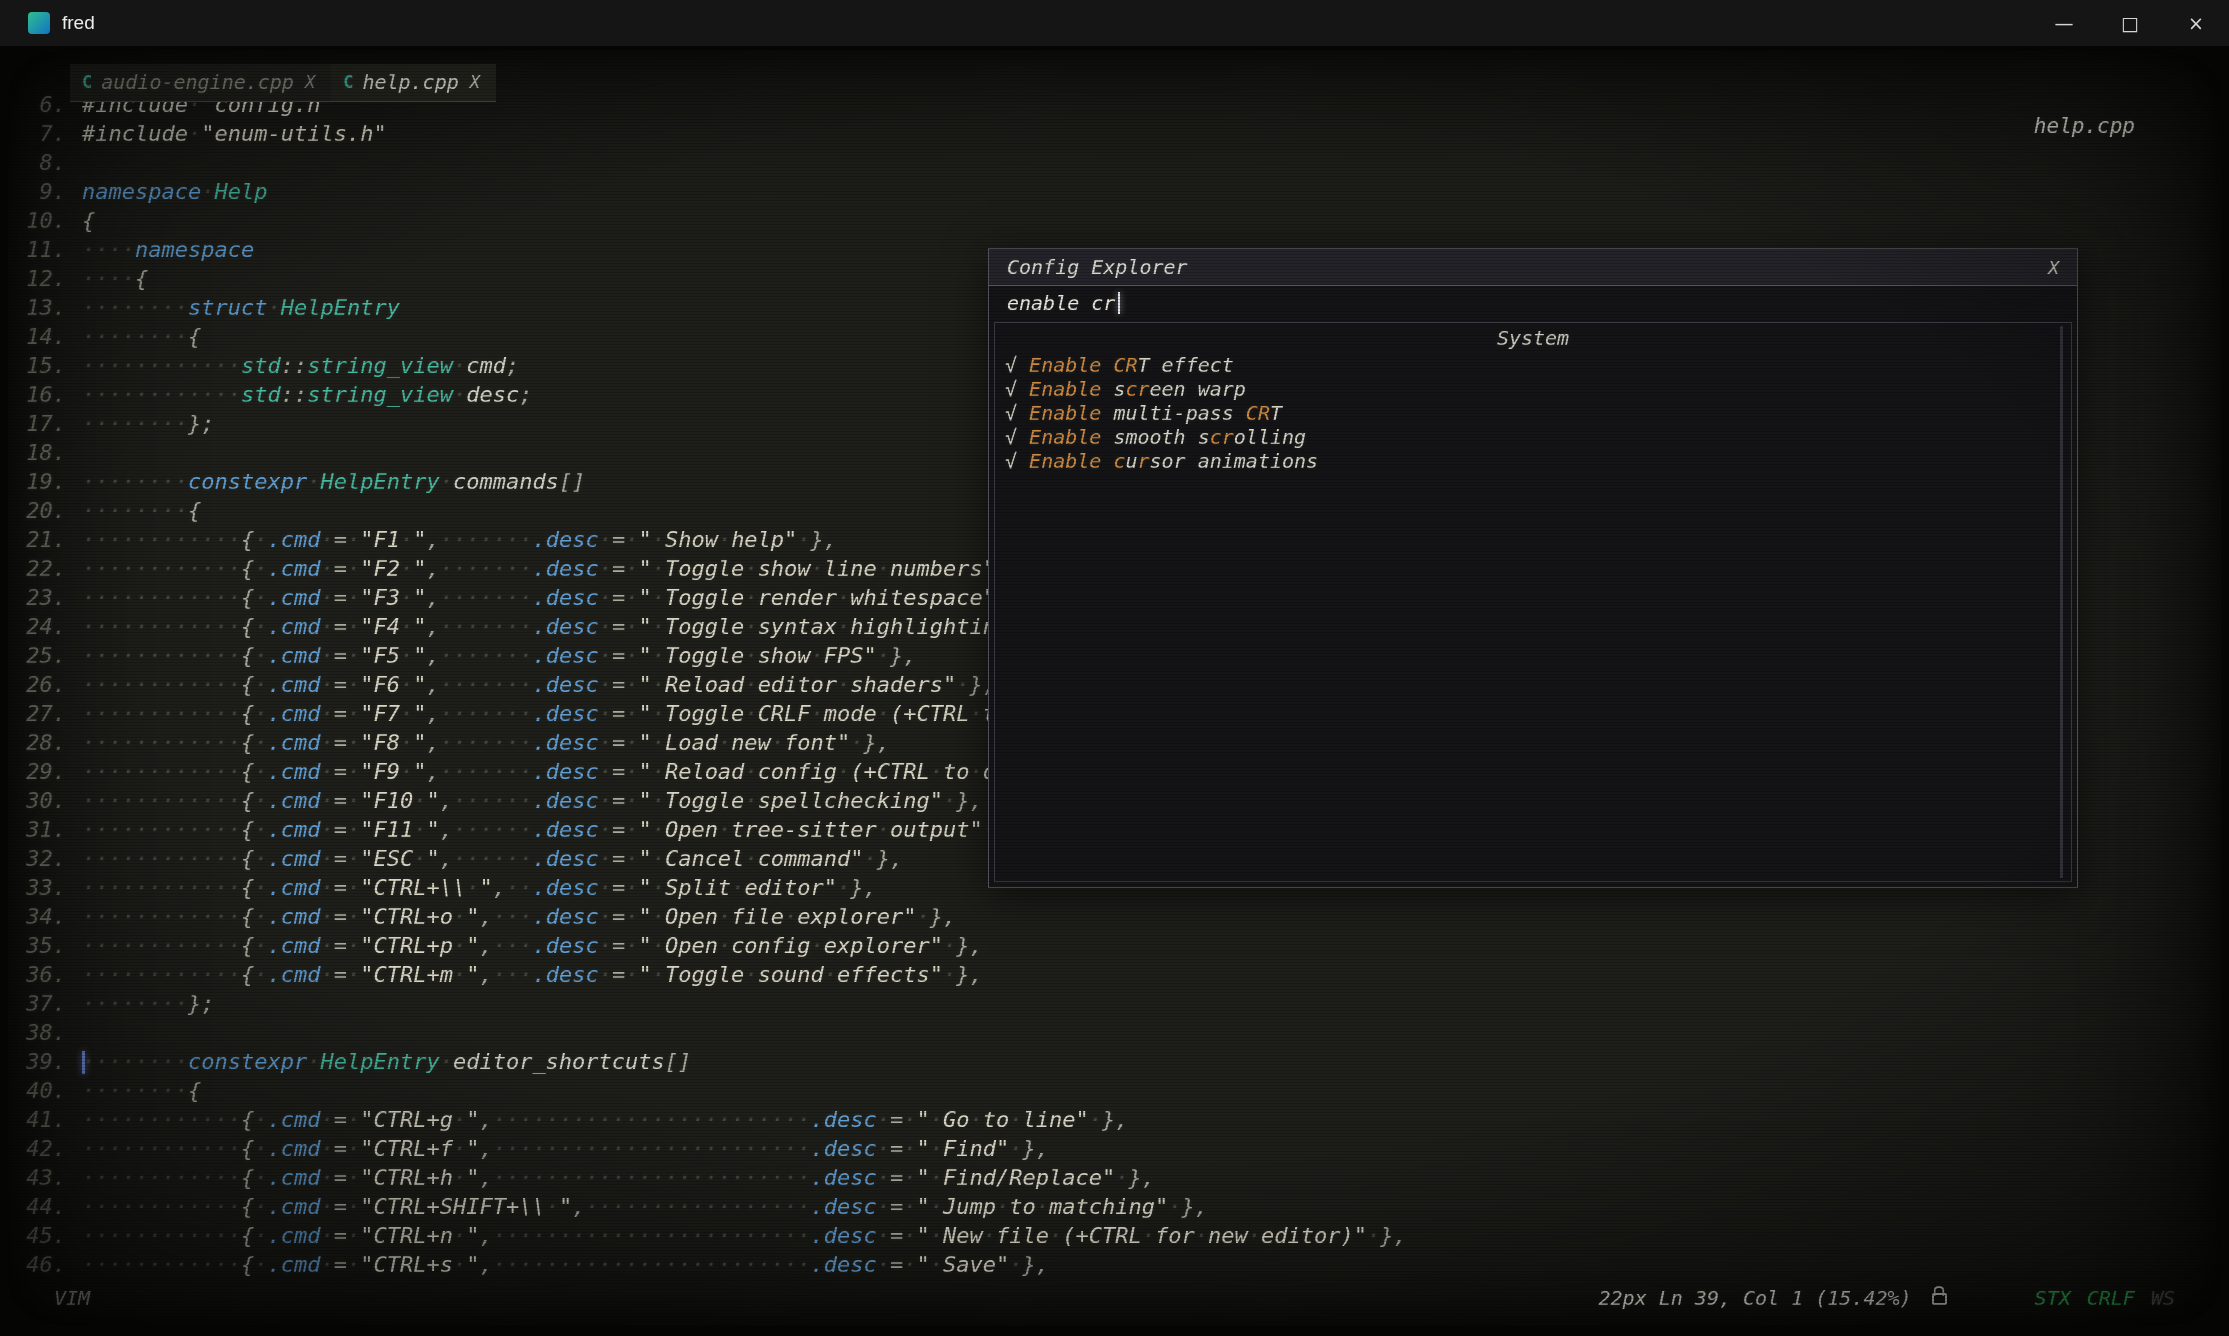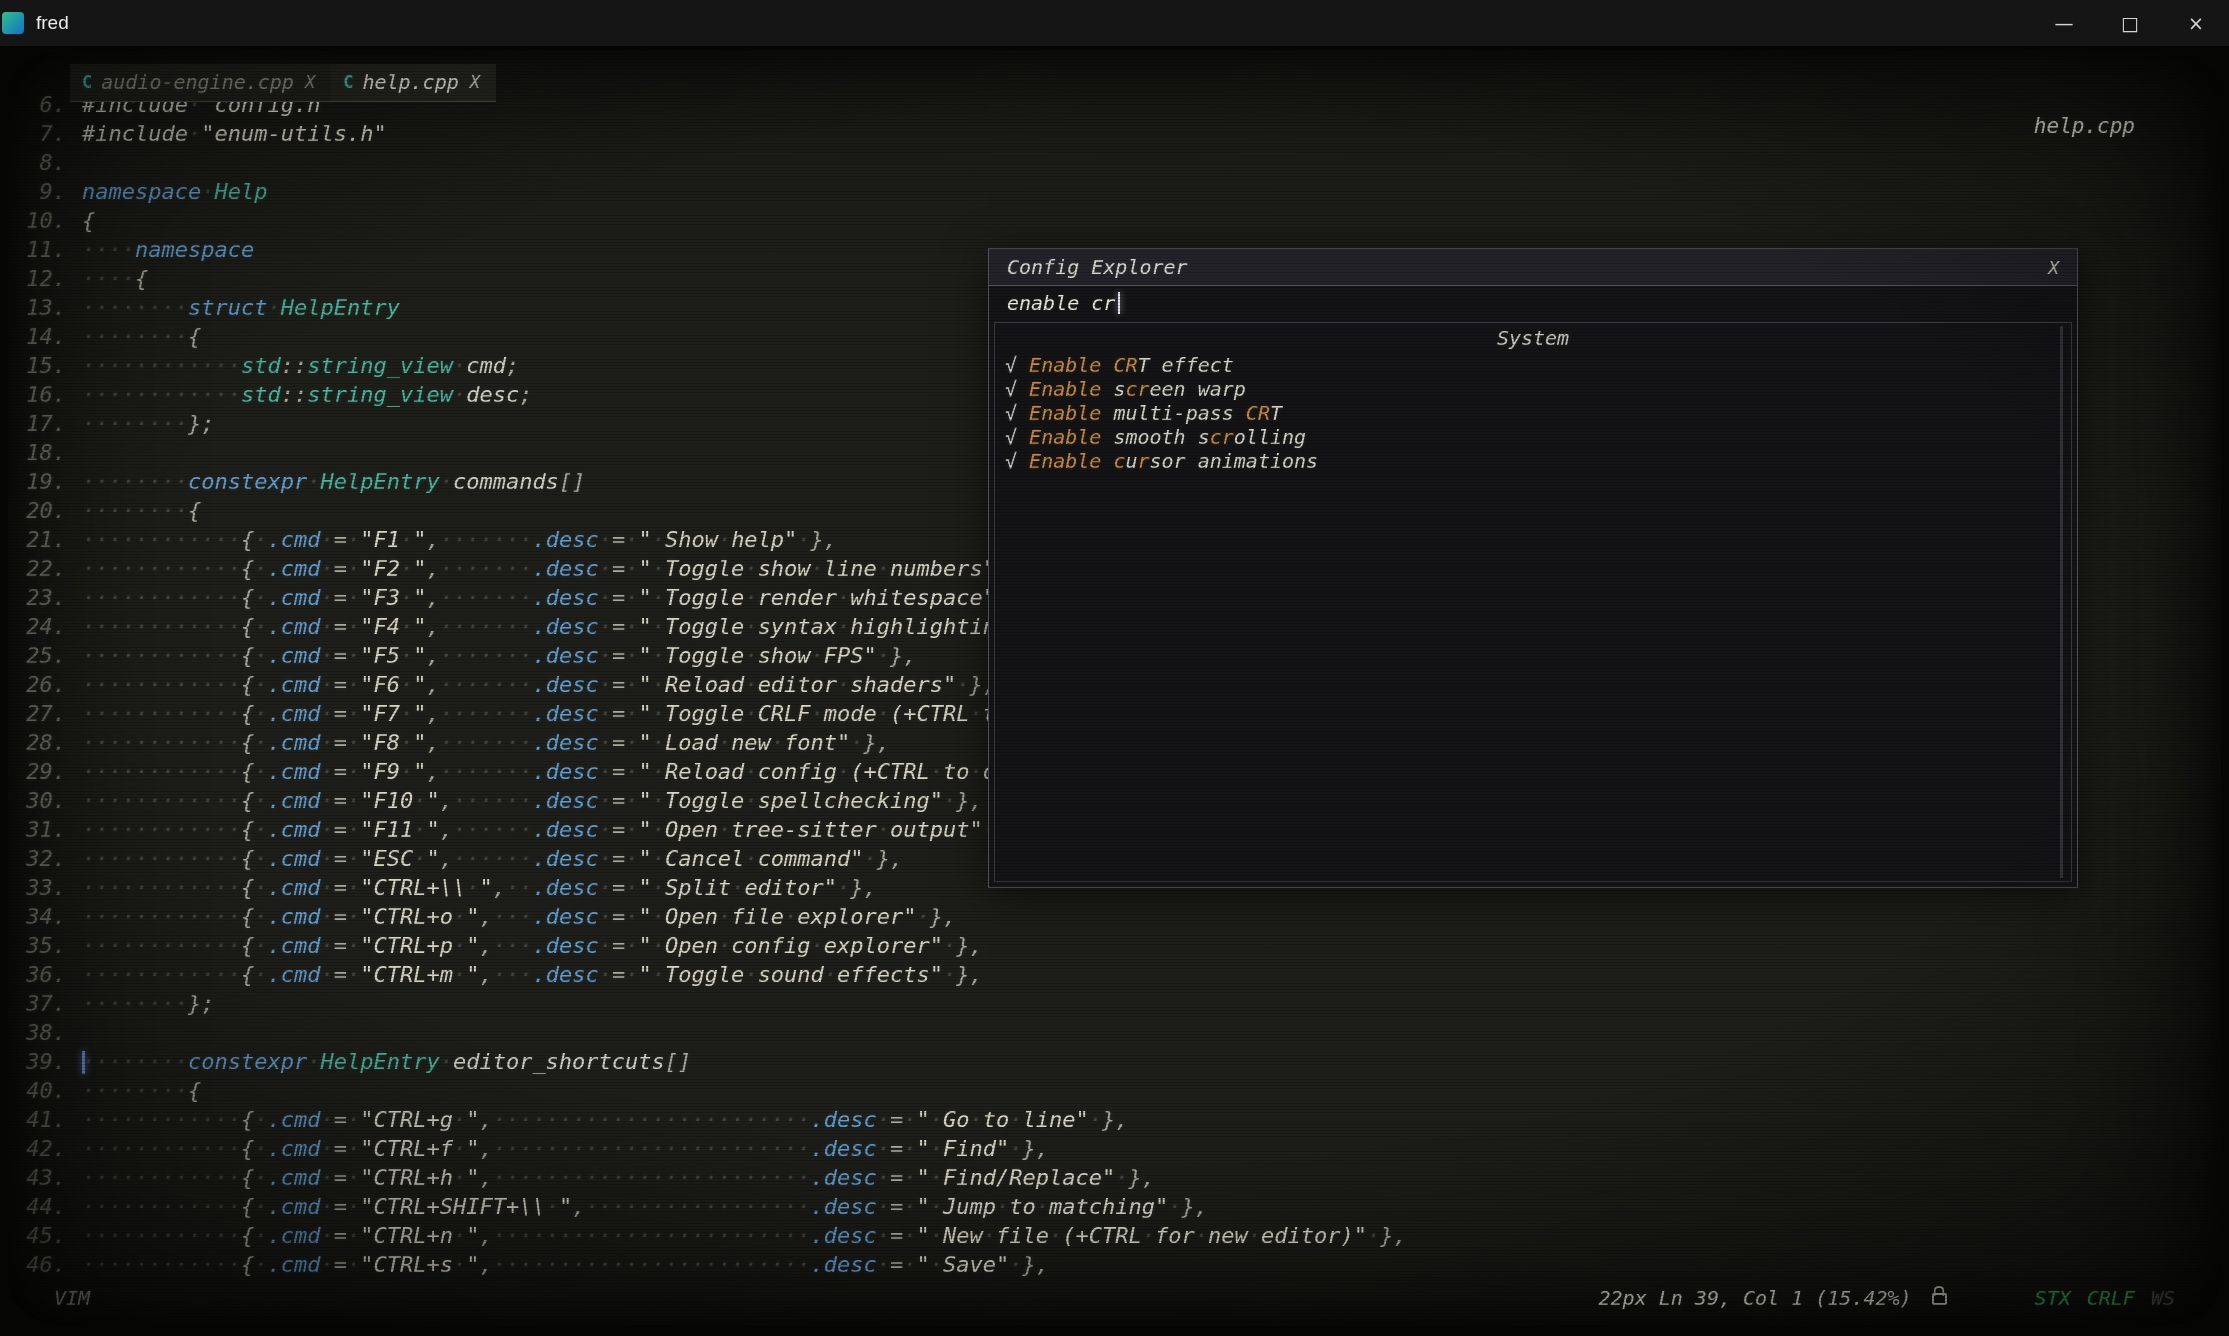--- a/index.html
+++ b/index.html
@@ -1,20 +1,20 @@
 <!DOCTYPE html>
 <html><head>
 <meta charset="utf-8">
 <style>
   *{margin:0;padding:0;box-sizing:border-box}
   html,body{width:2229px;height:1336px;background:#000;overflow:hidden}
   body{font-family:"DejaVu Sans Mono",monospace}
 
   
-  .titlebar{height:46px;background:#151515;display:flex;align-items:center;padding-left:2px;font-family:"Liberation Sans",sans-serif}
+  .titlebar{height:46px;background:#151515;display:flex;align-items:center;padding-left:28px;font-family:"Liberation Sans",sans-serif}
   .app-icon{width:22px;height:22px;border-radius:4px;background:linear-gradient(135deg,#2fbf8f,#1273c4);display:inline-block;margin-right:12px}
   .title-text{color:#ececec;font-size:19px}
   .win-controls{margin-left:auto;display:flex;height:100%}
   .wc{width:66px;height:100%;display:flex;align-items:center;justify-content:center;color:#d5d5d5;font-size:19px;font-family:"DejaVu Sans",sans-serif;cursor:default}
 
   
   .stage{position:relative;height:1290px;background:#050504}
   .screen{position:absolute;left:8px;right:8px;top:4px;bottom:10px;background:#1e1e1a;border-radius:56px/44px;overflow:hidden;
           box-shadow:inset 0 0 170px rgba(0,0,0,.95), inset 0 0 40px rgba(0,0,0,.7);
           text-shadow:0 0 4px rgba(235,235,215,.12)}

